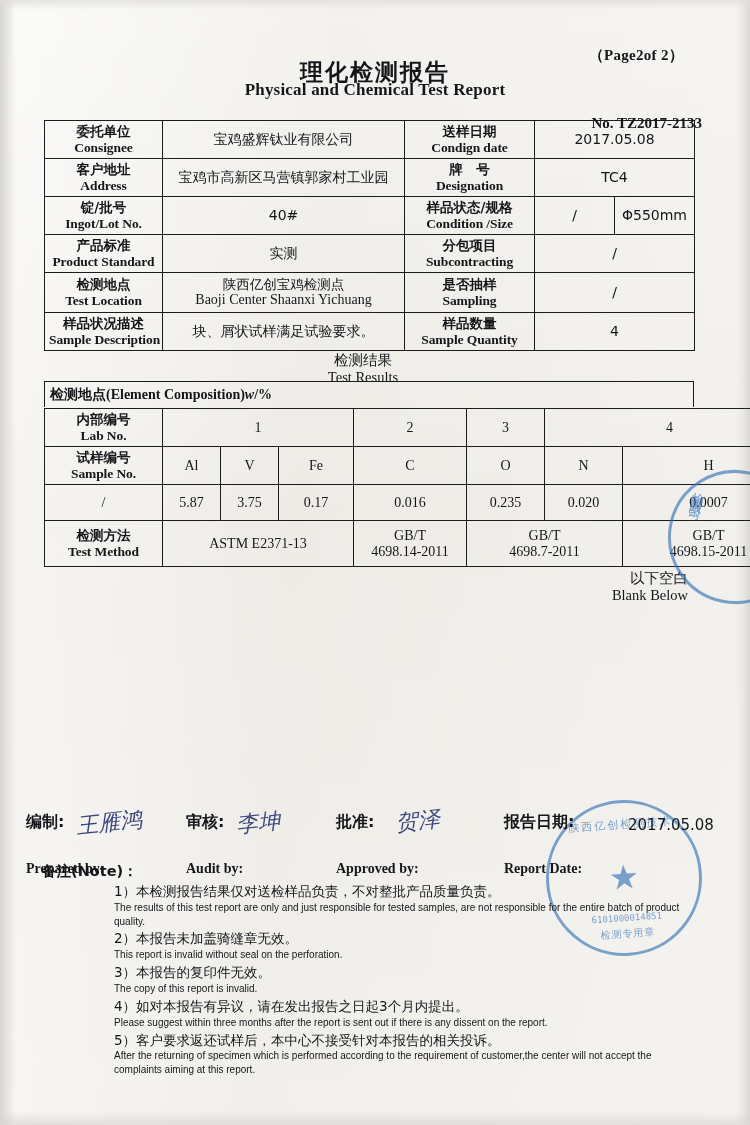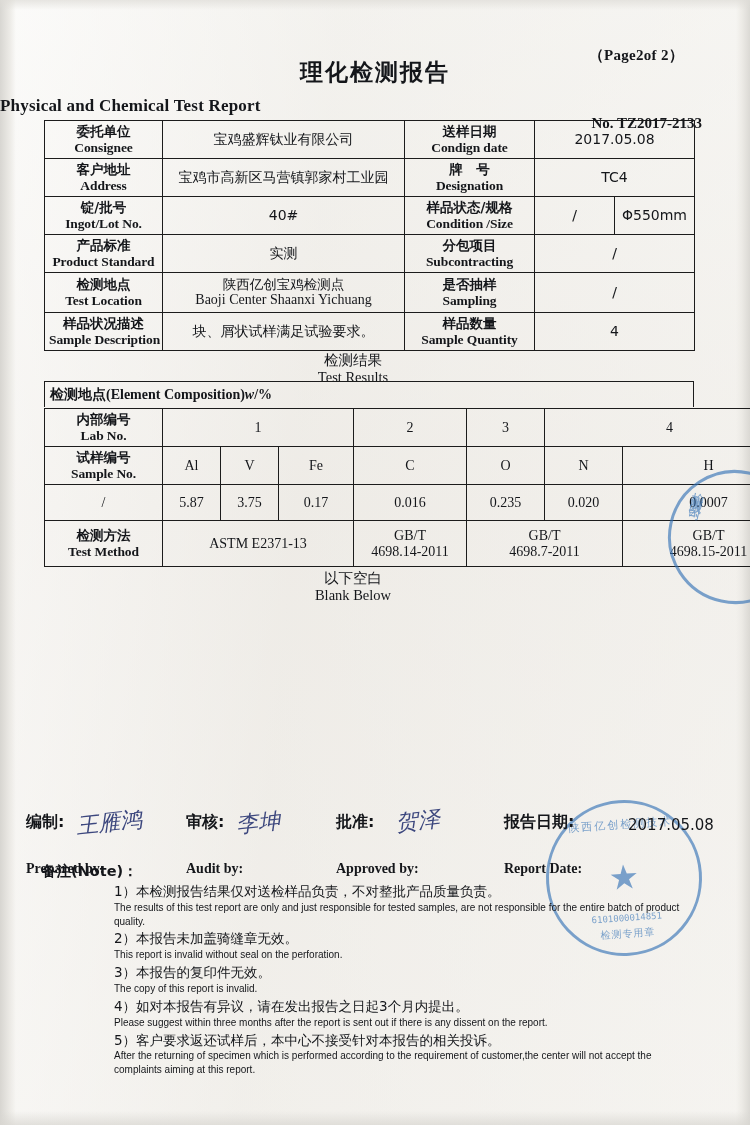--- a/index.html
+++ b/index.html
@@ -63,23 +63,23 @@
     top: 57px;
     left: 0; right: 0;
     text-align: center;
     font-family: "DejaVu Sans", sans-serif;
     font-weight: bold;
     font-size: 23px;
     letter-spacing: 2px;
   }
   .title-en {
     position: absolute;
-    top: 96px;
+    top: 80px;
     left: 0; right: 0;
-    text-align: left;
+    text-align: center;
     font-family: "Liberation Serif", serif;
     font-weight: bold;
     font-size: 17px;
     letter-spacing: .2px;
   }
   .report-no {
     position: absolute;
     top: 115px;
     right: 48px;
     font-family: "Liberation Serif", serif;
@@ -132,28 +132,28 @@
     line-height: 1.18;
   }
   .val-2 .zh { font-family: "DejaVu Sans", sans-serif; font-size: 13.5px; display:block;}
   .val-2 .en { font-family: Liberation Serif, serif; font-size: 14px; display:block;}
 
   #table-top { top: 120px; left: 44px; width: 650px; }
   #table-results { top: 408px; left: 44px; width: 650px; }
 
   .section-center {
     position: absolute;
-    left: 28px; width: 650px;
+    left: 38px; width: 650px;
     text-align: center;
     line-height: 1.15;
   }
   .section-center .zh { font-family: "DejaVu Sans", sans-serif; font-size: 14.5px; display: block; }
   .section-center .en { font-family: "Liberation Serif", serif; font-size: 14.5px; display: block; }
   #test-results-heading { top: 352px; }
-  #blank-below { top: 570px; }
+  #blank-below { top: 570px; text-align: right; }
 
   .elem-comp-band {
     position: absolute;
     left: 44px;
     top: 381px;
     width: 650px;
     border: 1px solid #1c1c1c;
     border-bottom: none;
     height: 26px;
     box-sizing: border-box;

